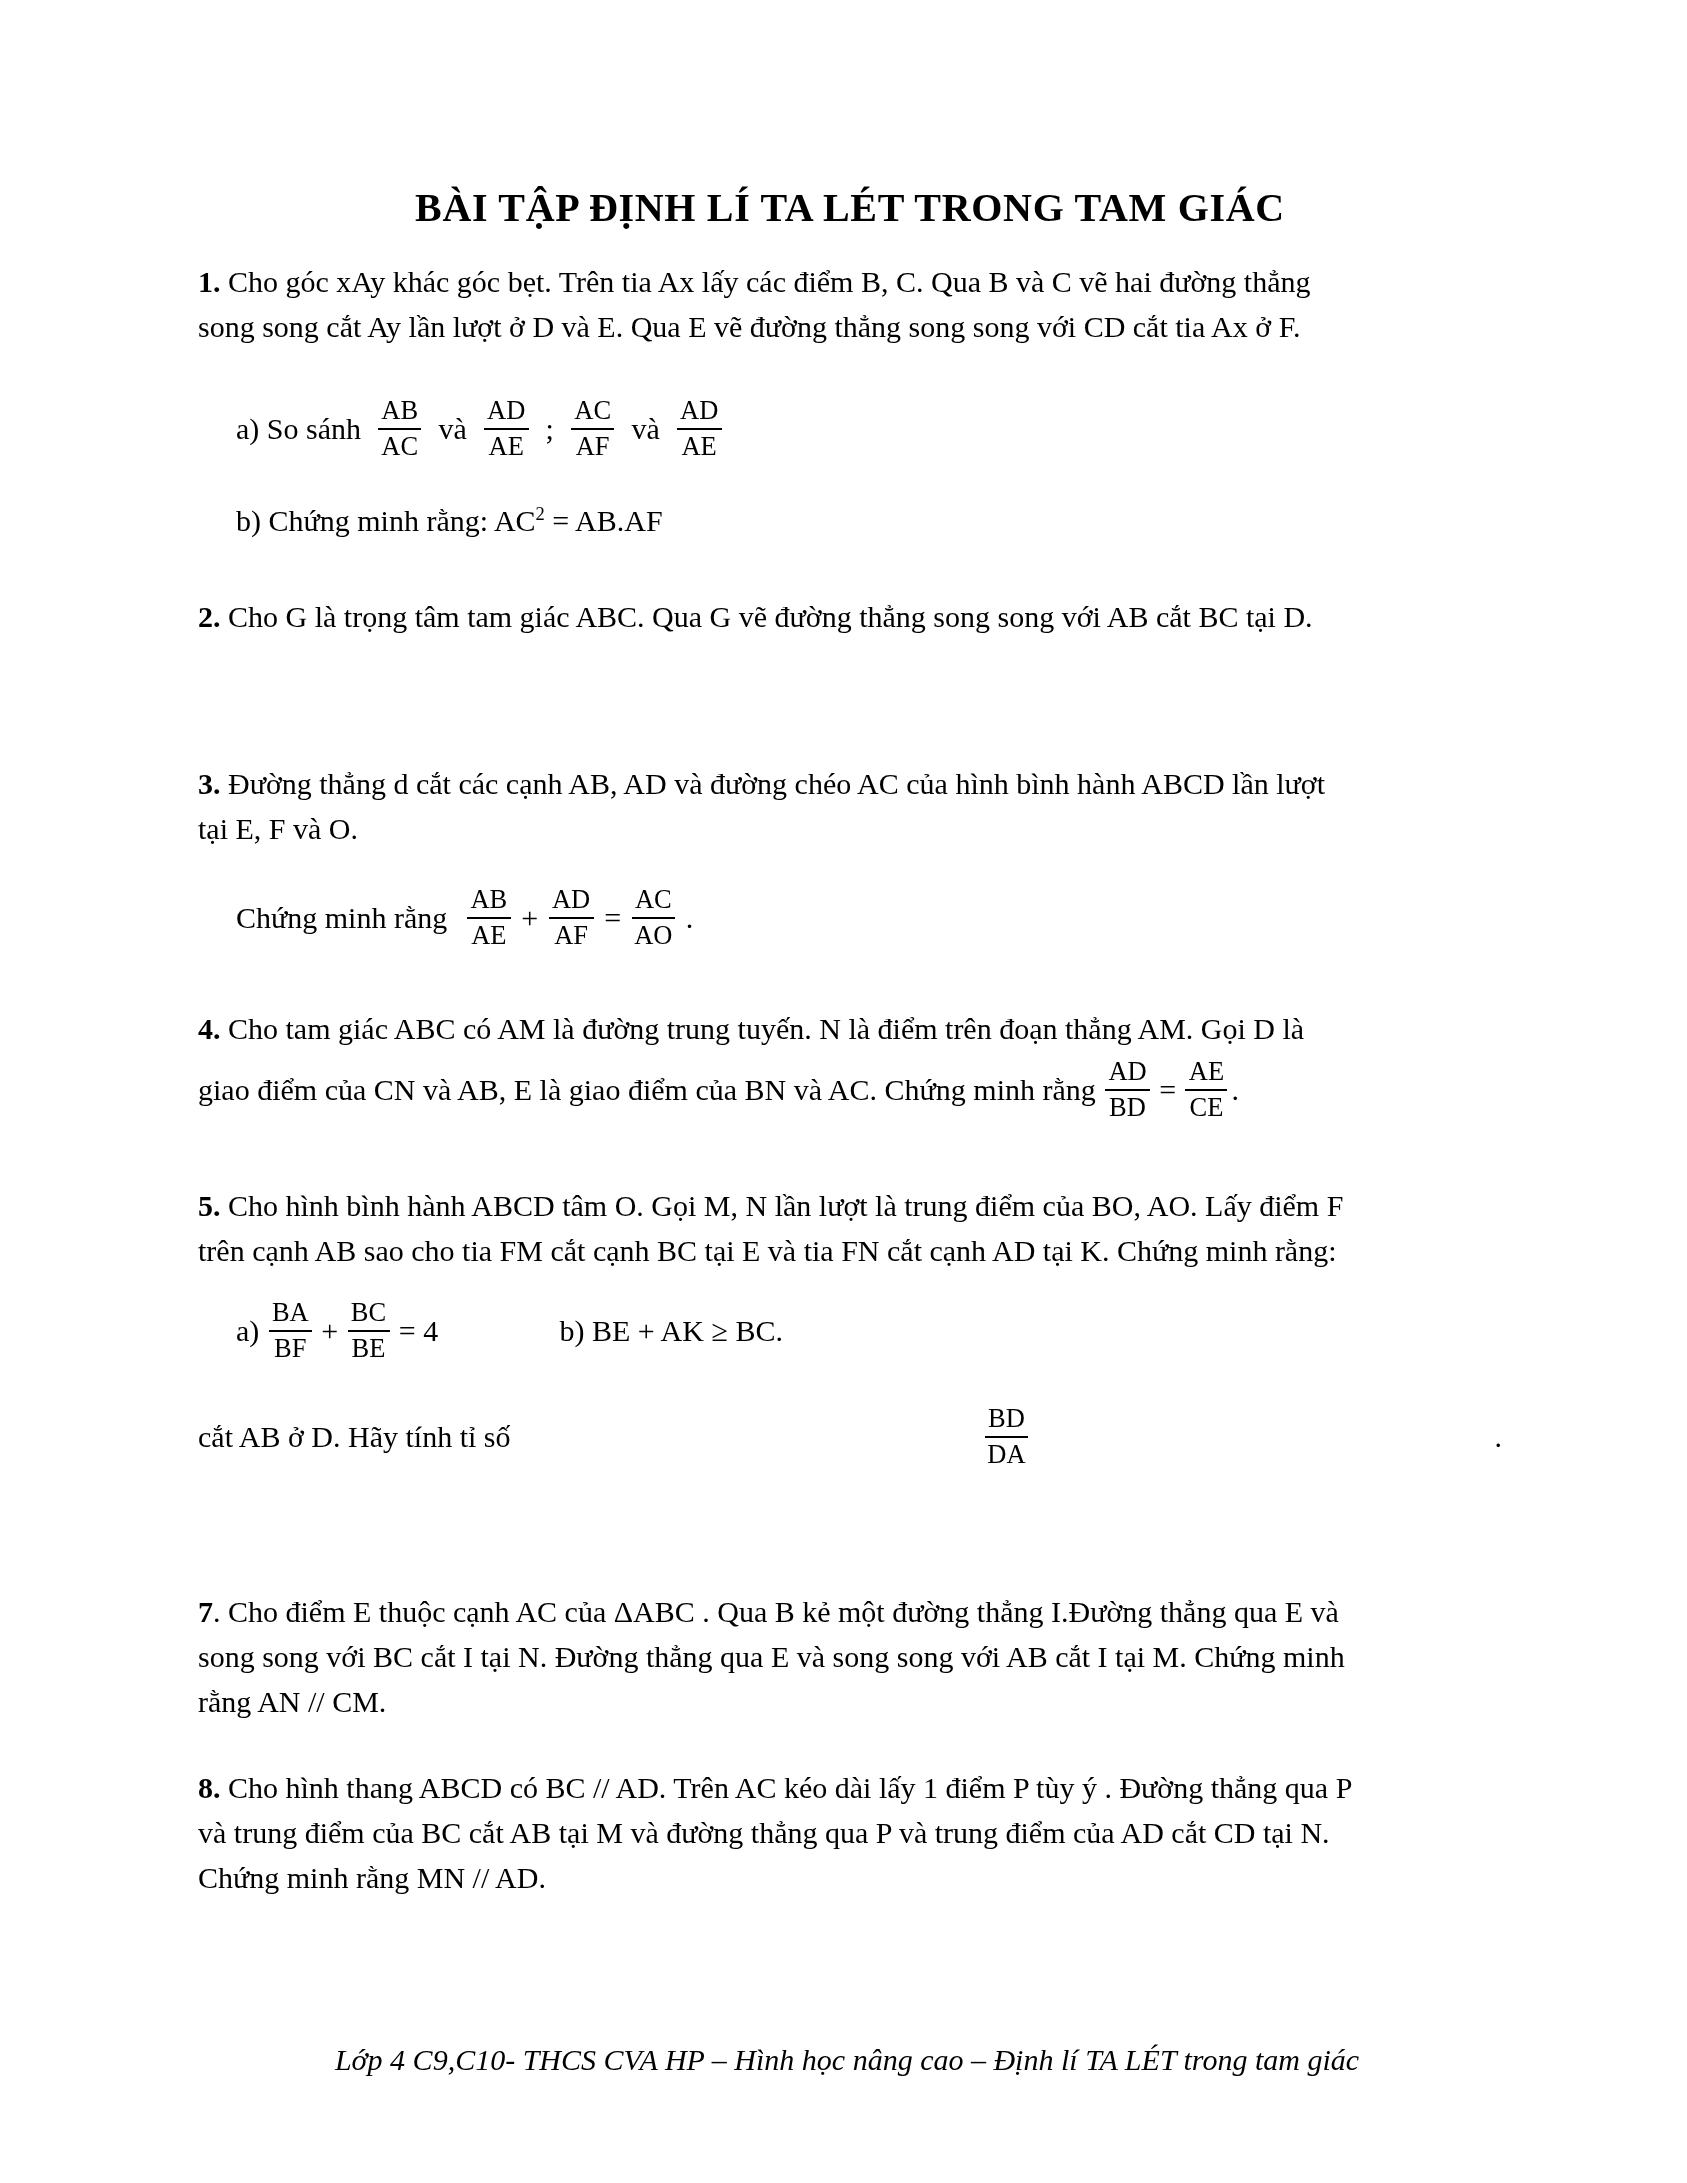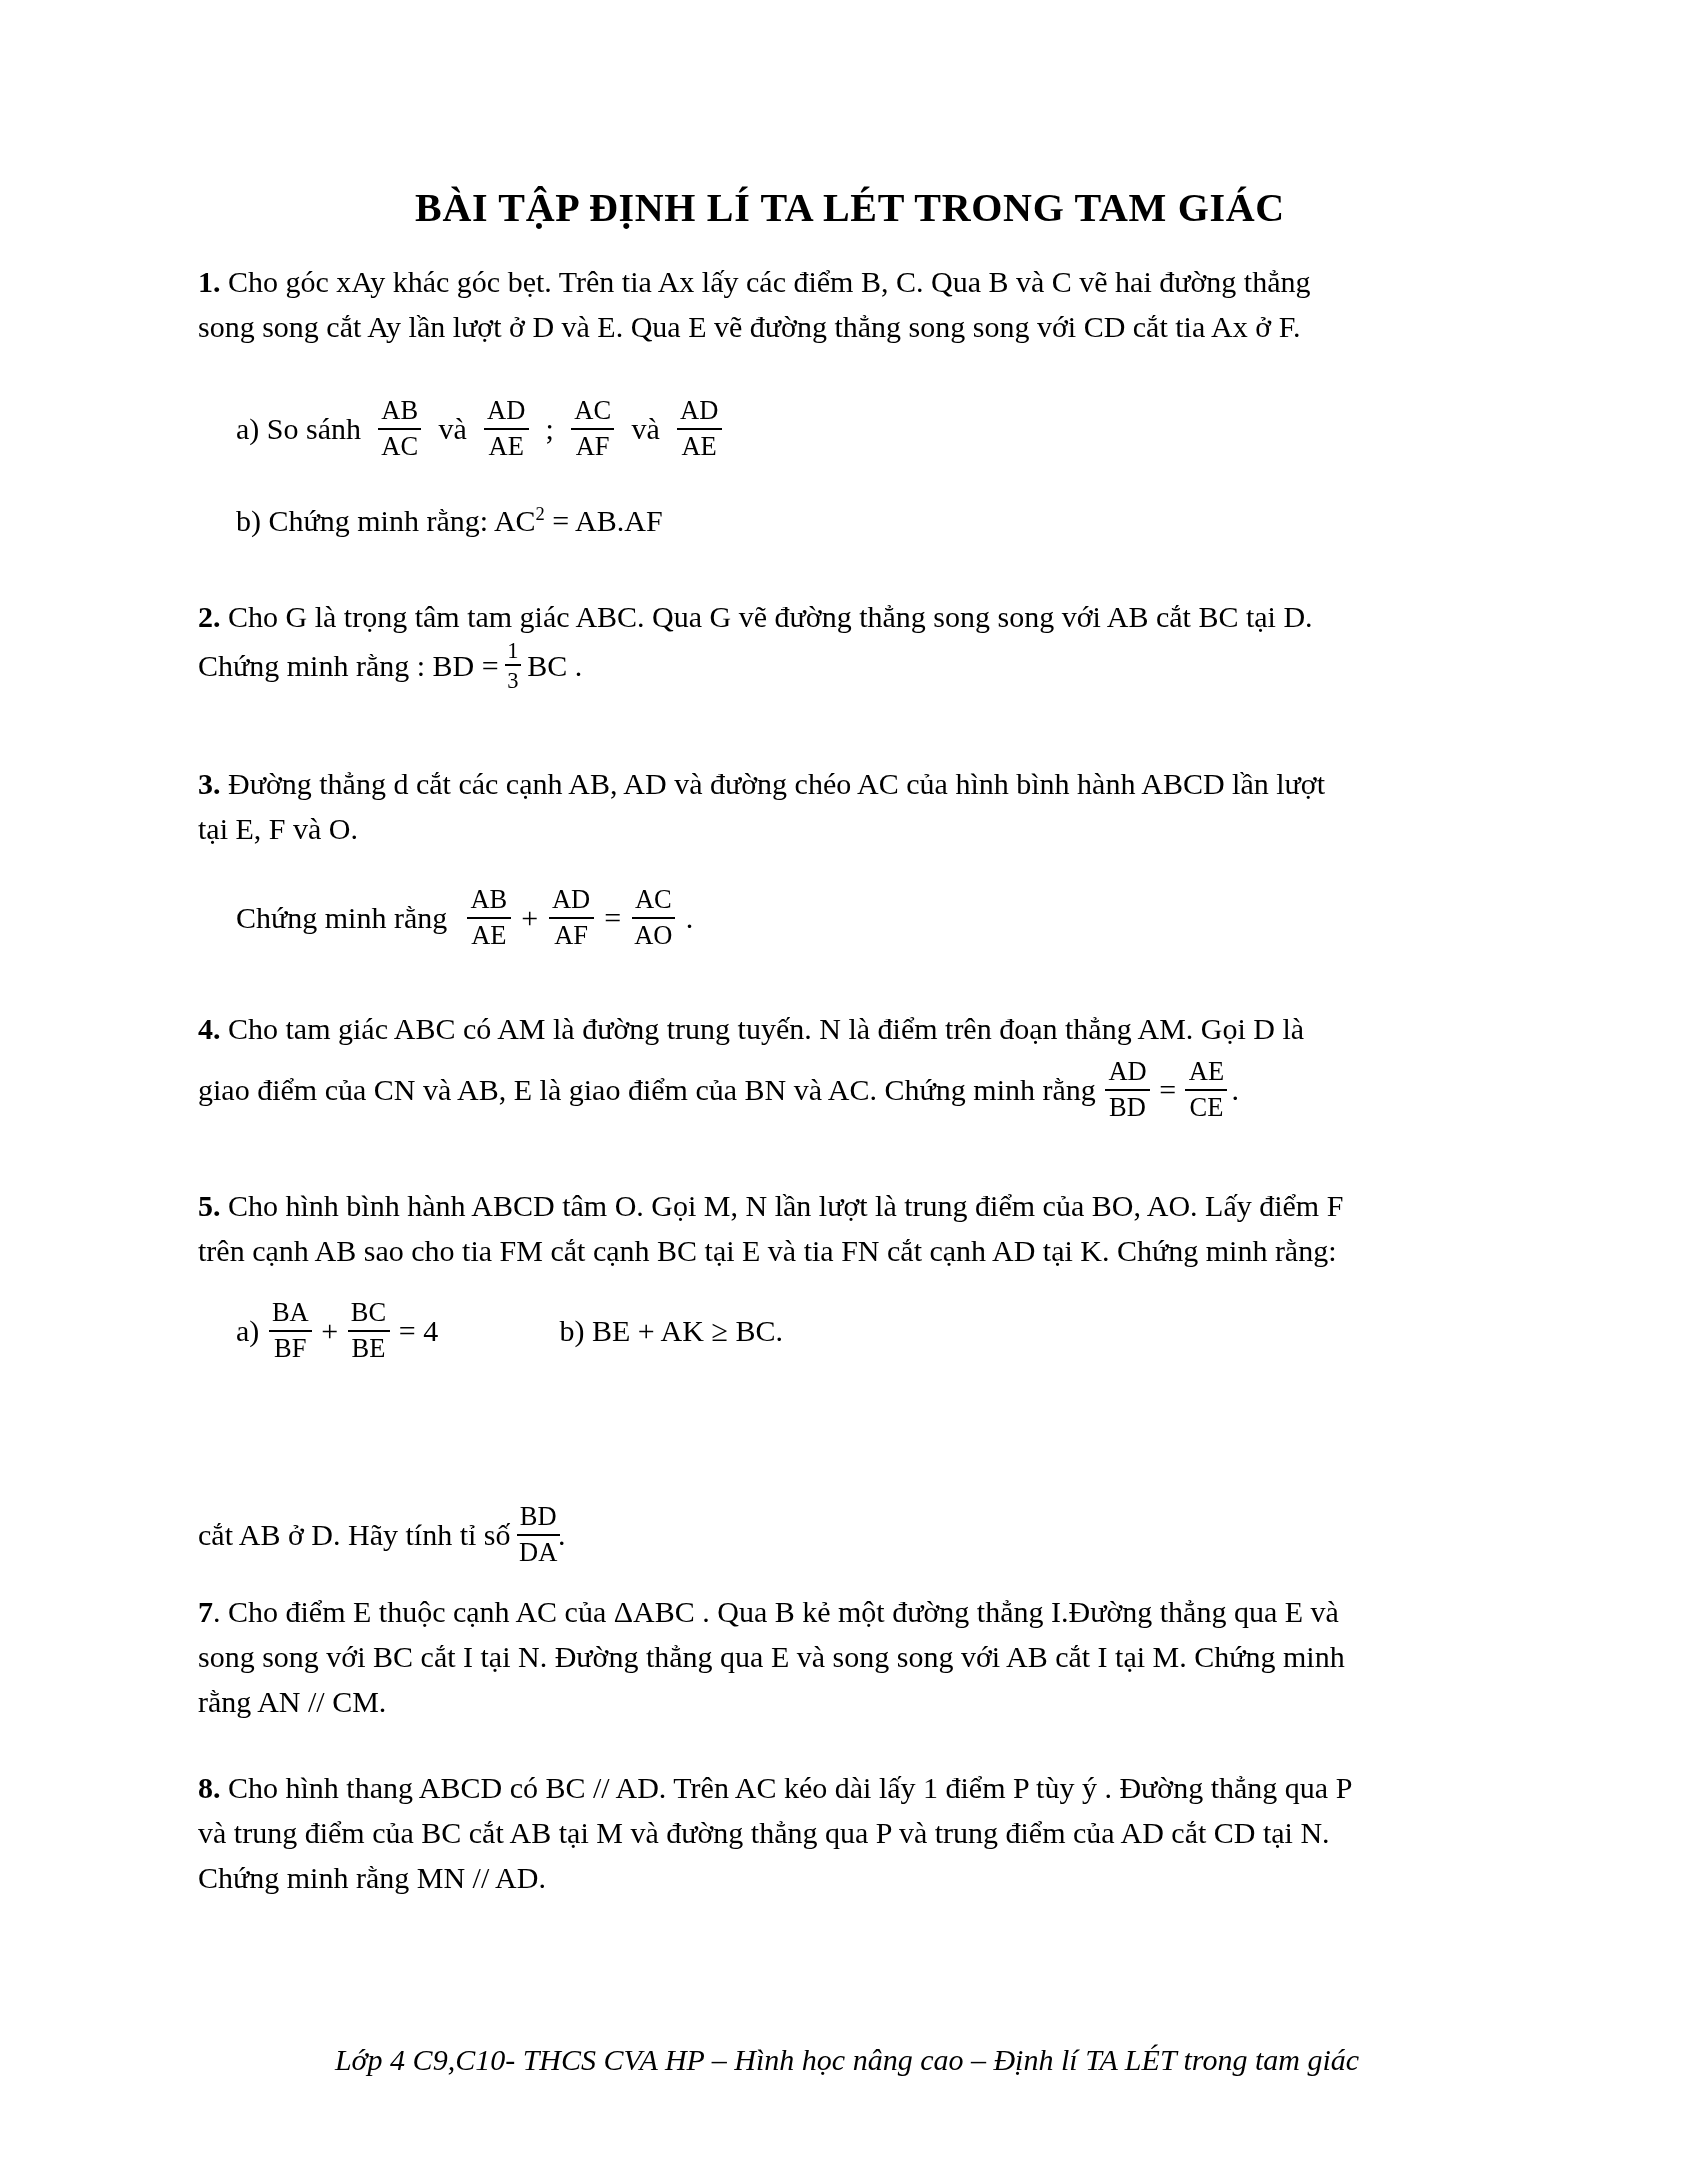--- a/index.html
+++ b/index.html
@@ -93,28 +93,20 @@
       </span>
   </div>
 
   <div class="blk line indent" style="top:498px;">
     <span>b) Chứng minh rằng: AC</span><sup class="s">2</sup><span> = AB.AF</span>
   </div>
 
   <div class="blk line" style="top:594px;">
     <b class="pnum">2.</b><span> Cho G là trọng tâm tam giác ABC. Qua G vẽ đường thẳng song song với AB cắt BC tại D.</span>
   </div>
-  <div class="blk frow" style="top:638px;gap:6.6px;">
-    <span>Chứng minh rằng : BD =</span>
-    <span class="frac small">
-        <span class="num">1</span>
-        <span class="den">3</span>
-      </span>
-    <span>BC .</span>
-  </div>
 
   <div class="blk" style="top:761px;">
     <div class="line"><b class="pnum">3.</b><span> Đường thẳng d cắt các cạnh AB, AD và đường chéo AC của hình bình hành ABCD lần lượt</span></div>
     <div class="line"><span>tại E, F và O.</span></div>
   </div>
 
   <div class="blk frow indent" style="top:885px;gap:10.6px;">
     <span style="margin-right:9.3px;">Chứng minh rằng</span>
     <span class="frac">
         <span class="num">AB</span>
@@ -163,21 +155,21 @@
       </span>
     <span class="op">+</span>
     <span class="frac">
         <span class="num">BC</span>
         <span class="den">BE</span>
       </span>
     <span class="op">= 4</span>
     <span class="op" style="margin-left:112px;">b) BE + AK ≥ BC.</span>
   </div>
 
-  <div class="blk frow" style="top:1502px;gap:6px;">
+  <div class="blk frow" style="top:1404px;gap:6px;justify-content:space-between;">
     <span>cắt AB ở D. Hãy tính tỉ số</span>
     <span class="frac">
         <span class="num">BD</span>
         <span class="den">DA</span>
       </span>
     <span class="op" style="margin-left:-8px;">.</span>
   </div>
 
   <div class="blk" style="top:1589px;">
     <div class="line"><b class="pnum">7</b><span>. Cho điểm E thuộc cạnh AC của ΔABC . Qua B kẻ một đường thẳng I.Đường thẳng qua E và</span></div>

